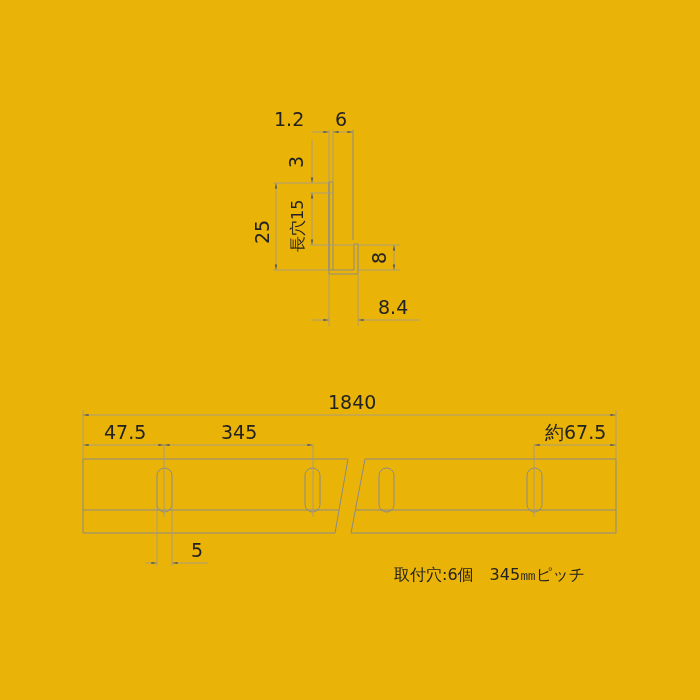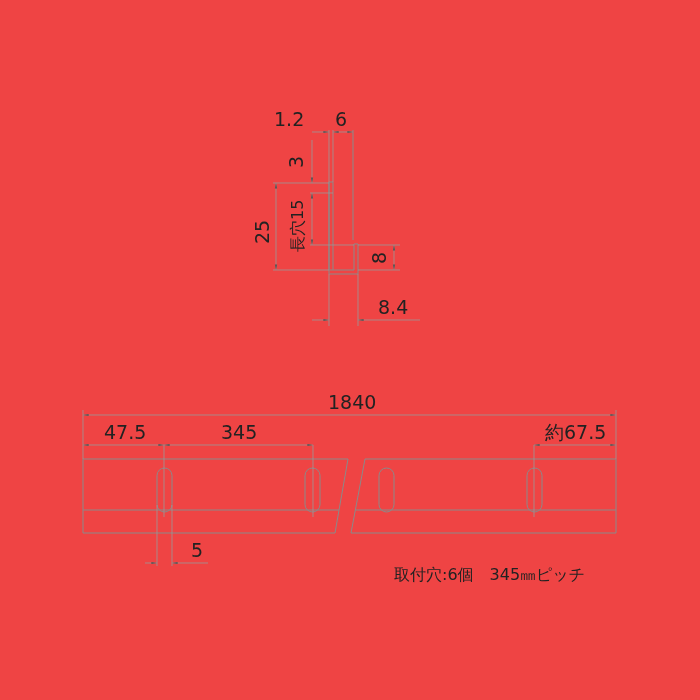--- a/index.html
+++ b/index.html
@@ -1,16 +1,16 @@
 <!DOCTYPE html>
 <html><head>
 <meta charset="utf-8">
 <style>
   html,body{margin:0;padding:0;background:#ffffff;}
-  #canvas{position:relative;width:700px;height:700px;background:#ef4444;overflow:hidden;}
+  #canvas{position:relative;width:700px;height:700px;background:#eab308;overflow:hidden;}
   svg{position:absolute;left:0;top:0;}
   .ln{stroke:#8a8a8a;stroke-width:1;fill:none;}
   .thin{stroke:#9a9a9a;stroke-width:0.8;fill:none;}
   .lbl{font-family:"DejaVu Sans","Liberation Sans",sans-serif;fill:#222;}
   .big{font-size:19px;}
   .mid{font-size:16px;}
 </style>
 </head>
 <body>
 

